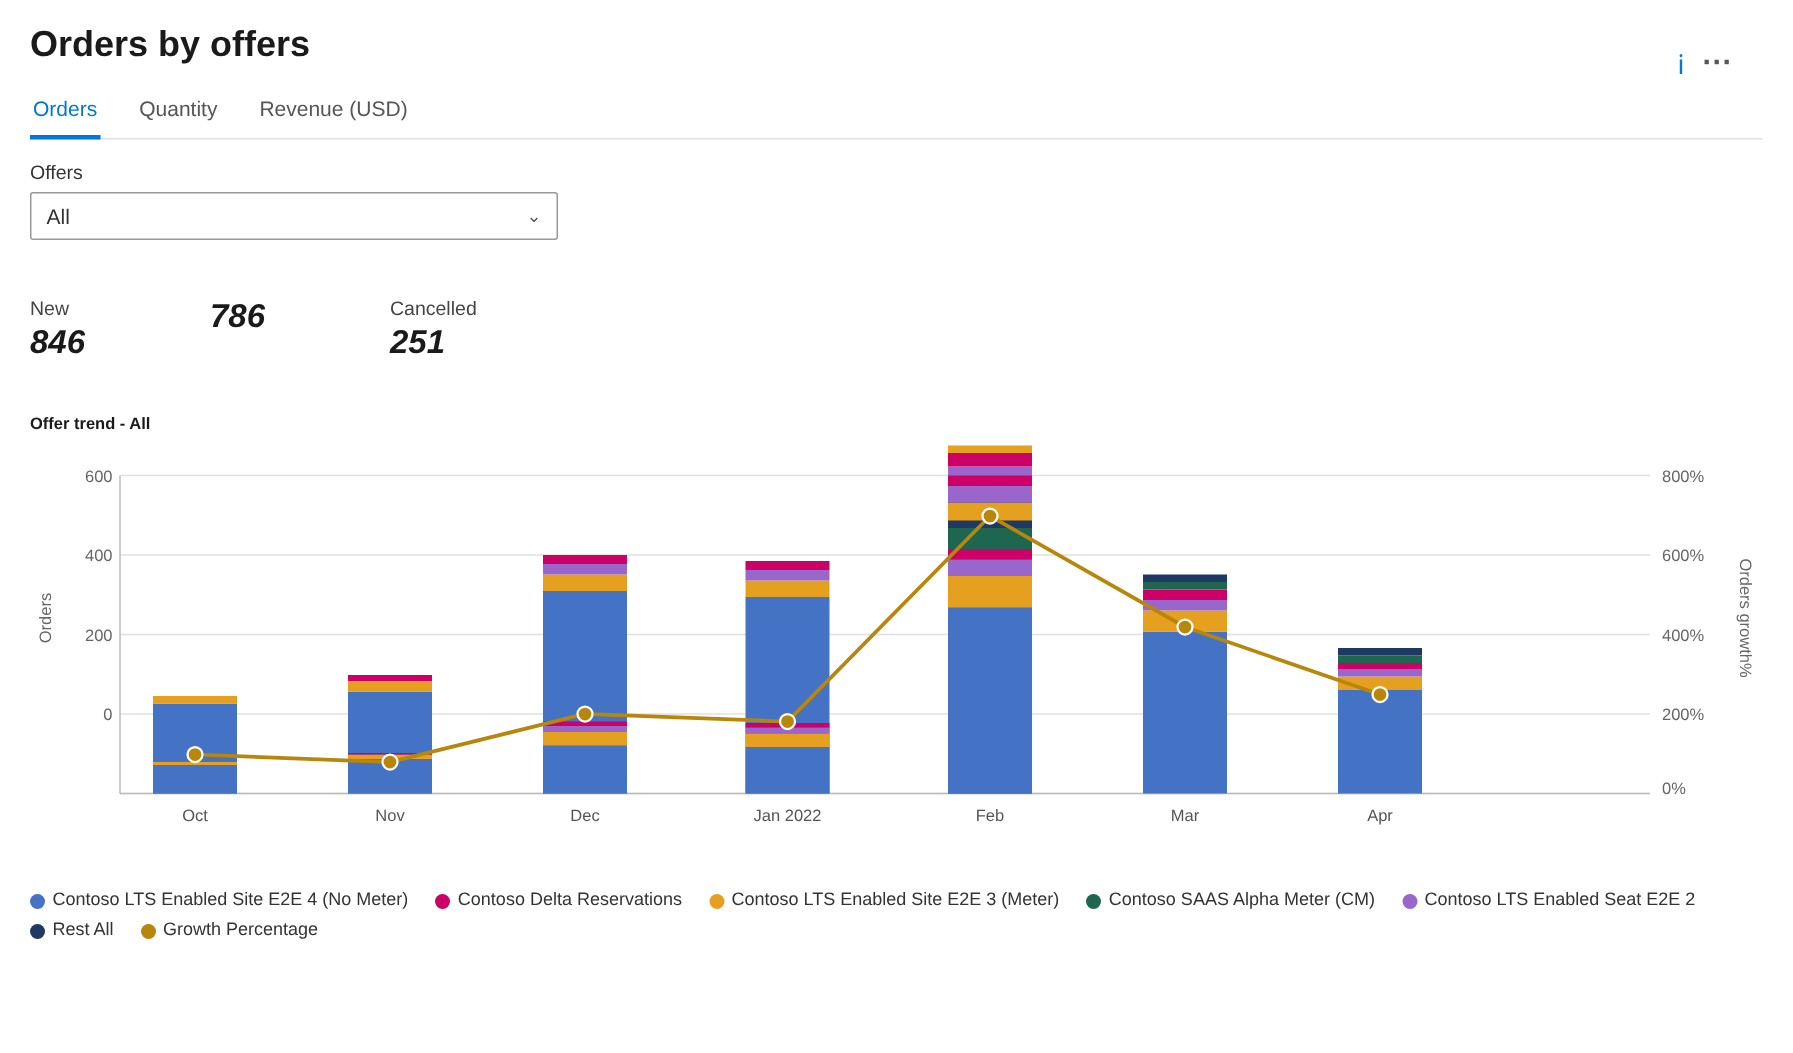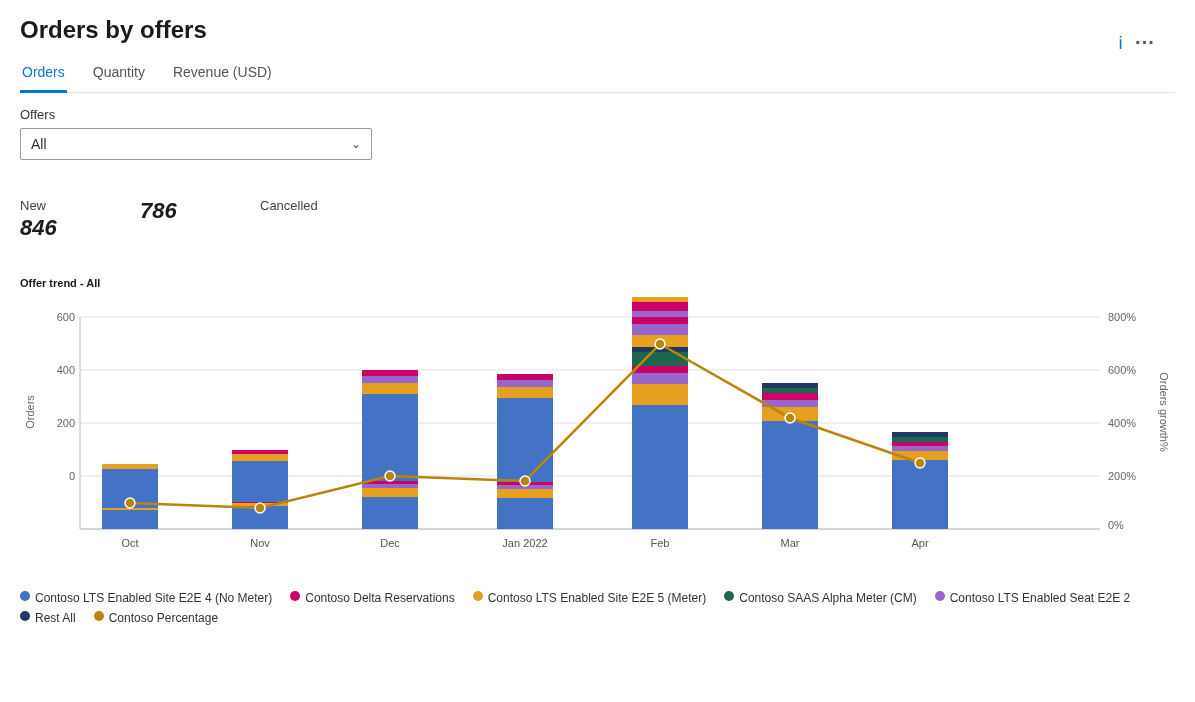--- a/index.html
+++ b/index.html
@@ -101,21 +101,21 @@
     }
     .chart-legend {
       display: flex;
       flex-wrap: wrap;
       gap: 6px 18px;
       margin-top: 10px;
       font-size: 12px;
     }
     .legend-item {
       display: flex;
-      align-items: flex-start;
+      align-items: flex-end;
       gap: 5px;
     }
     .legend-dot {
       width: 10px;
       height: 10px;
       border-radius: 50%;
       flex-shrink: 0;
     }
     svg text {
       font-family: 'Segoe UI', Arial, sans-serif;
@@ -147,20 +147,21 @@
 <div class="metrics-grid">
   <div class="metric-cell">
     <div class="metric-label">New</div>
     <div class="metric-value">846</div>
   </div>
   <div class="metric-cell">
     <div class="metric-value">786</div>
   </div>
   <div class="metric-cell">
     <div class="metric-label">Cancelled</div>
+    <div class="metric-value">251</div>
   </div>
 </div>
 
 <div class="chart-section">
   <div class="chart-title">Offer trend - All</div>
   <div class="chart-container">
     <svg width="1150" height="280">
 
       <line x1="60" y1="20" x2="1080" y2="20" stroke="#e0e0e0" stroke-width="1"></line>
       <line x1="60" y1="73" x2="1080" y2="73" stroke="#e0e0e0" stroke-width="1"></line>
@@ -281,32 +282,32 @@
     <div class="legend-item">
       <div class="legend-dot" style="background:#4472C4;"></div>
       <span>Contoso LTS Enabled Site E2E 4 (No Meter)</span>
     </div>
     <div class="legend-item">
       <div class="legend-dot" style="background:#CC0066;"></div>
       <span>Contoso Delta Reservations</span>
     </div>
     <div class="legend-item">
       <div class="legend-dot" style="background:#E6A020;"></div>
-      <span>Contoso LTS Enabled Site E2E 5 (Meter)</span>
+      <span>Contoso LTS Enabled Site E2E 3 (Meter)</span>
     </div>
     <div class="legend-item">
       <div class="legend-dot" style="background:#1F6650;"></div>
       <span>Contoso SAAS Alpha Meter (CM)</span>
     </div>
     <div class="legend-item">
       <div class="legend-dot" style="background:#9966CC;"></div>
       <span>Contoso LTS Enabled Seat E2E 2</span>
     </div>
     <div class="legend-item">
       <div class="legend-dot" style="background:#1F3864;"></div>
       <span>Rest All</span>
     </div>
     <div class="legend-item">
       <div class="legend-dot" style="background:#B8860B;"></div>
-      <span>Contoso Percentage</span>
+      <span>Growth Percentage</span>
     </div>
   </div>
 </div>
 
 </body></html>

